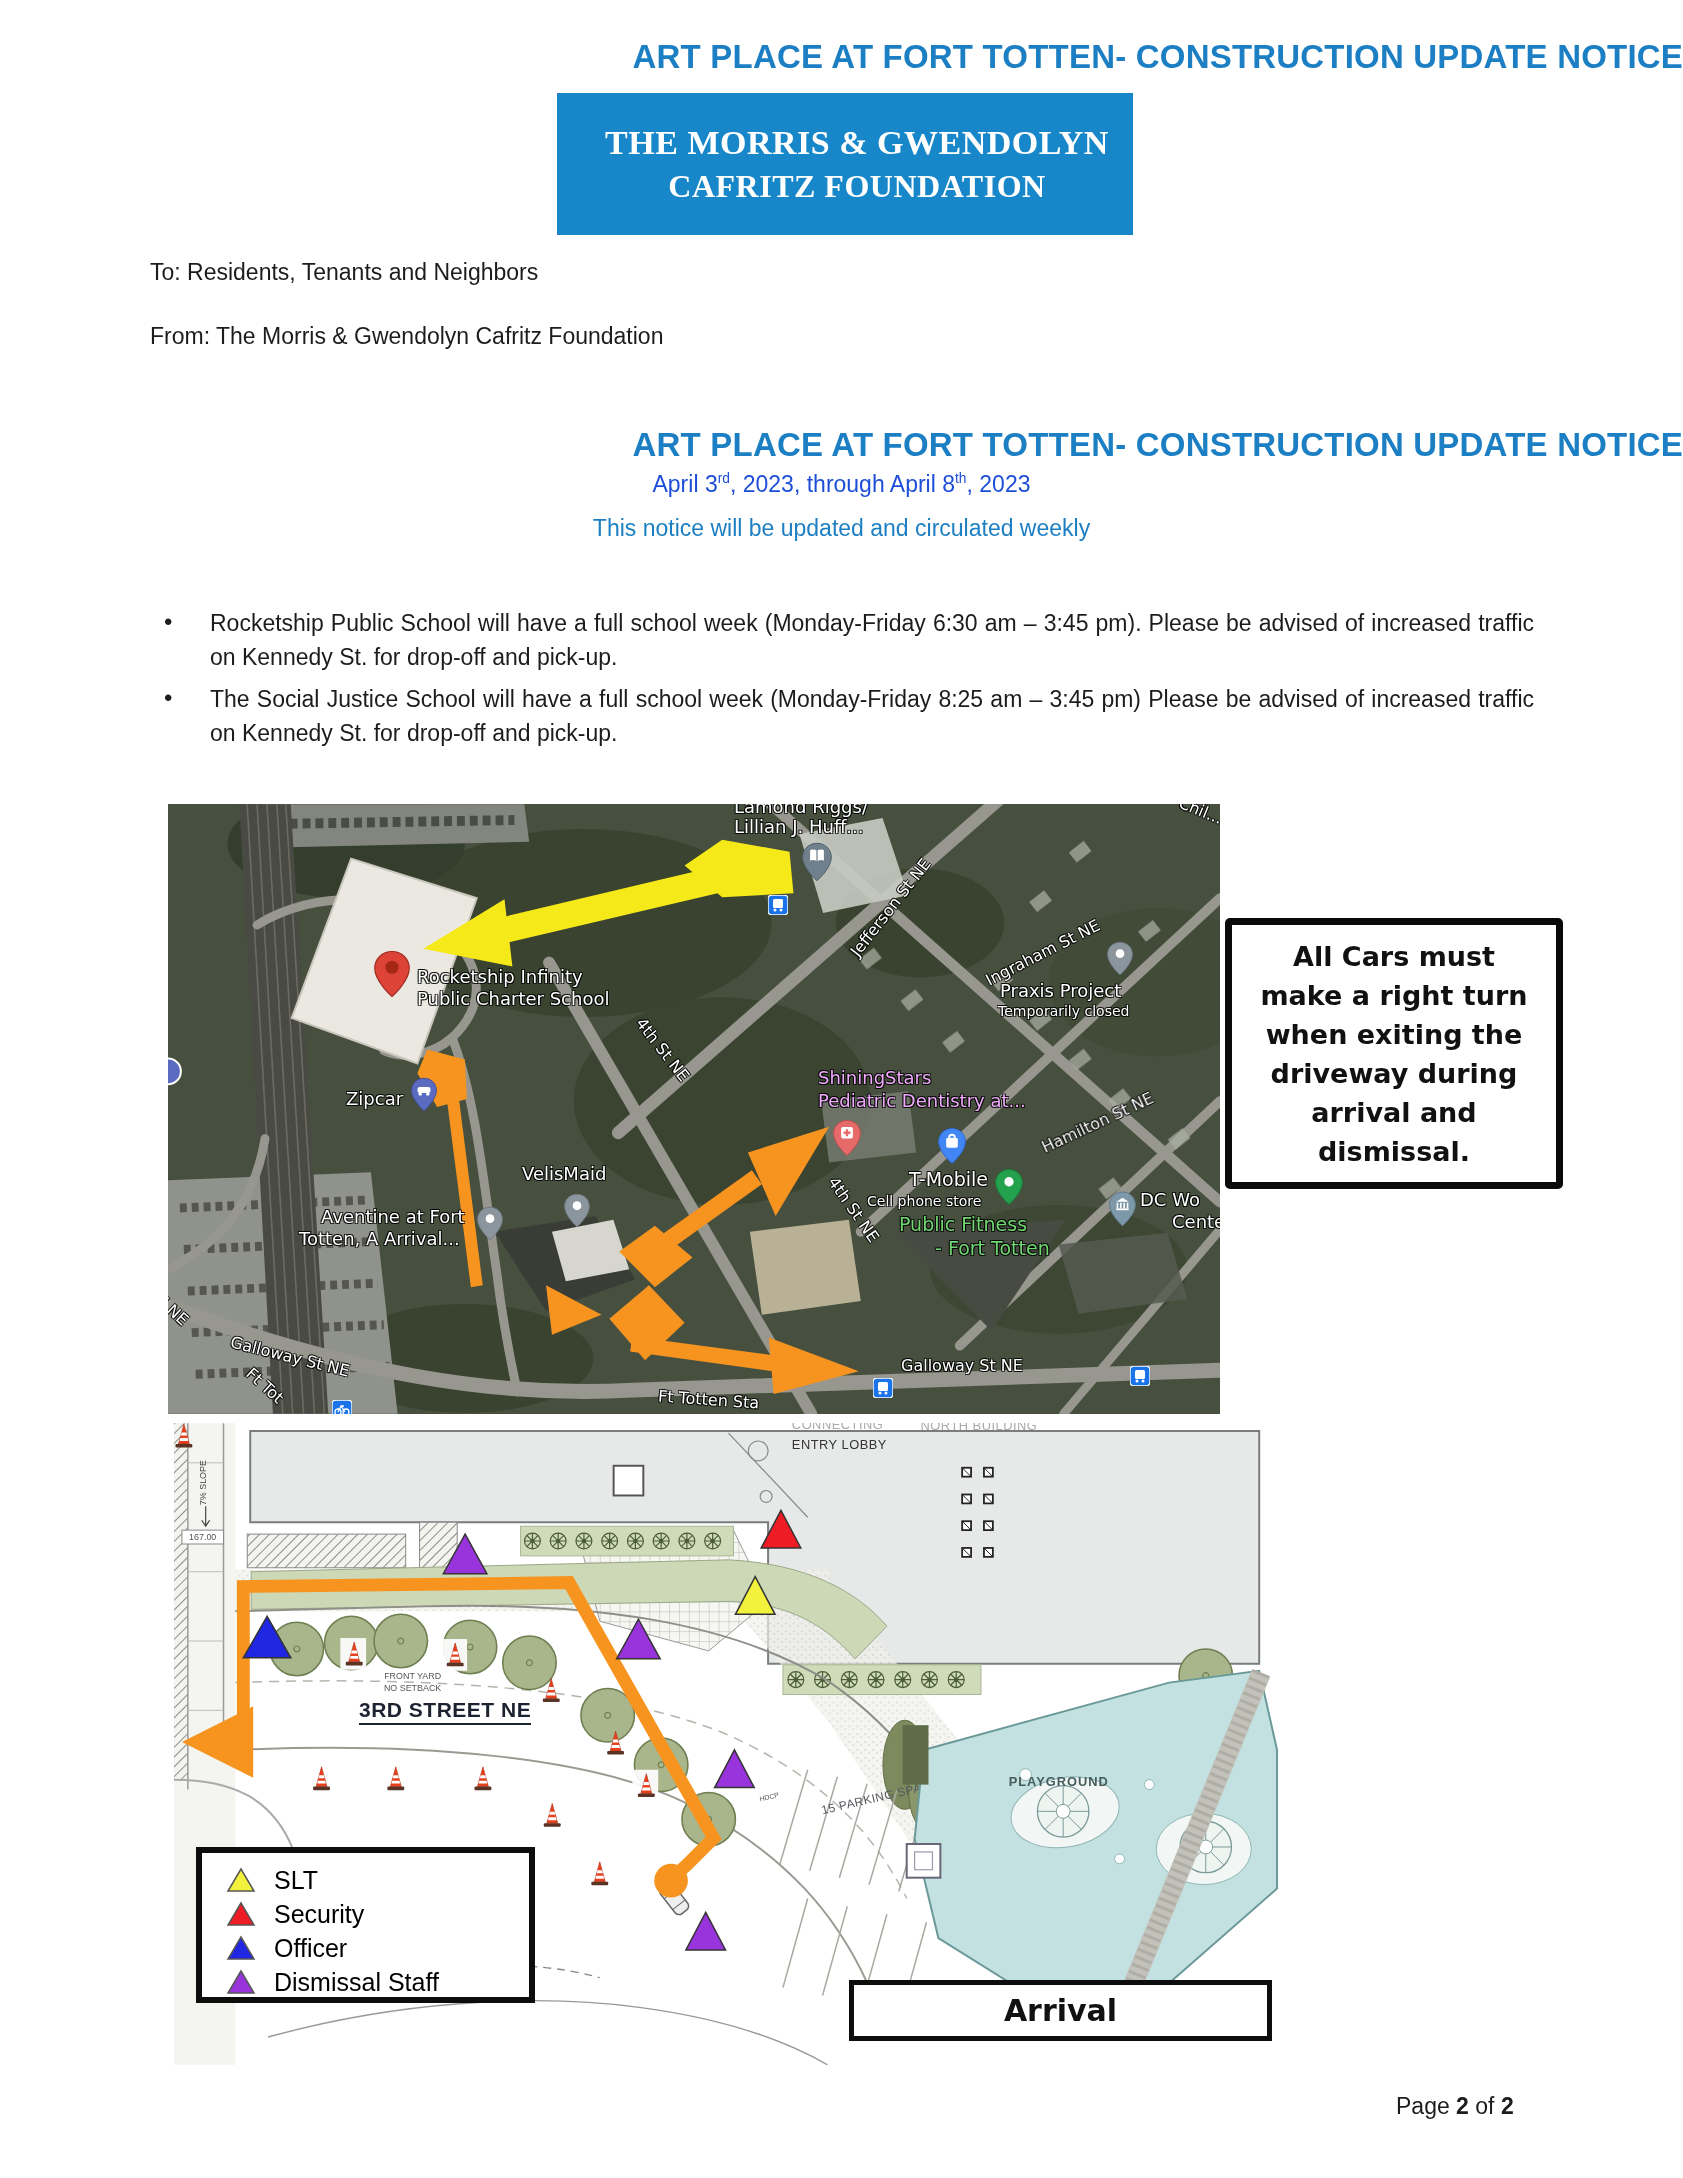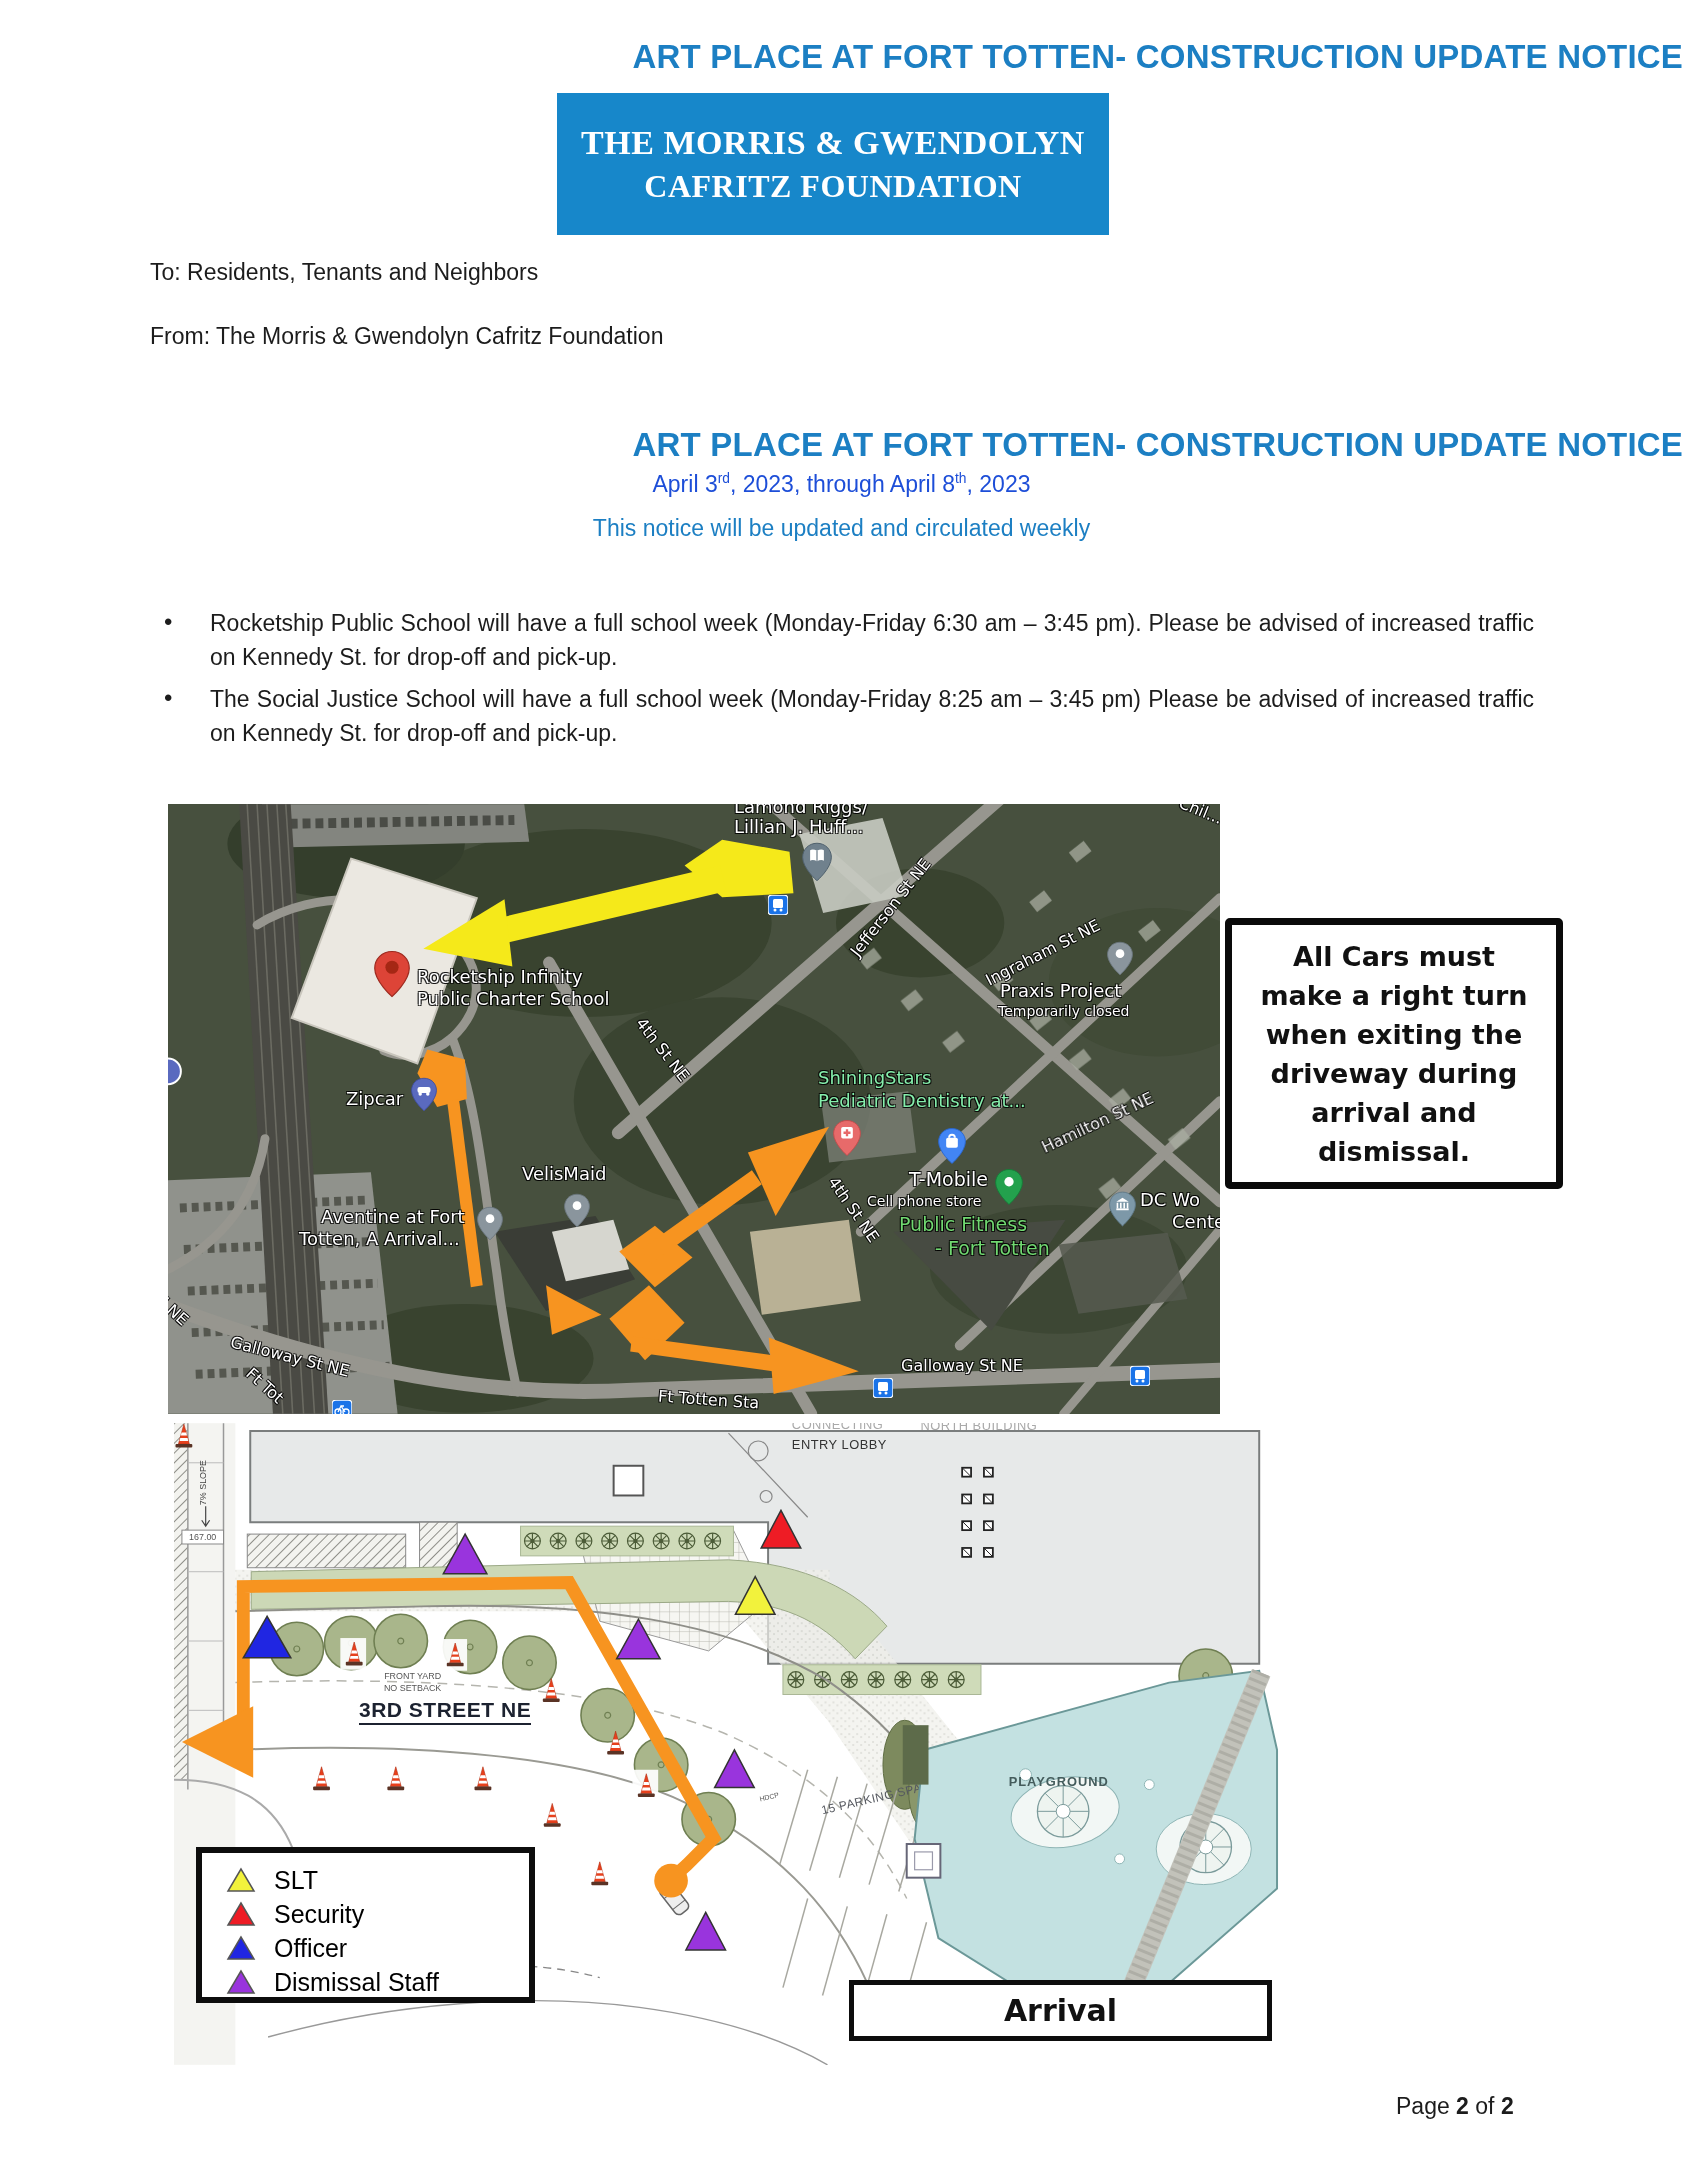--- a/index.html
+++ b/index.html
@@ -3,36 +3,36 @@
 <meta charset="utf-8">
 <style>
   html,body{margin:0;padding:0;background:#fff;}
   .page{position:relative;width:1683px;height:2178px;background:#ffffff;overflow:hidden;
         font-family:"Liberation Sans",sans-serif;color:#1c1c1c;}
   .abs{position:absolute;}
   
   .title-top,.title-mid{left:0;right:0;text-align:right;font-weight:bold;font-size:33px;letter-spacing:0.2px;}
   .logo-box{left:557px;top:93px;width:552px;height:142px;display:flex;flex-direction:column;
             justify-content:center;align-items:center;color:#fff;
-            font-family:"Liberation Serif",serif;font-weight:bold;text-align:center;}
+            font-family:"Liberation Serif",serif;font-weight:bold;text-align:center;padding-left:24px;}
   .logo-box .l1{font-size:34px;line-height:44px;letter-spacing:0.5px;}
   .logo-box .l2{font-size:32px;line-height:42px;letter-spacing:0.5px;}
   .plain{font-size:23px;}
   .blue-line{left:0;right:0;text-align:center;font-size:23px;}
   sup{font-size:60%;}
   .bullet-dot{font-size:24px;}
   .bullet{width:1324px;font-size:23px;line-height:34px;text-align:justify;}
   
   .map{left:168px;top:804px;width:1052px;height:610px;overflow:hidden;background:#47503e;}
   .map svg.base{position:absolute;left:0;top:0;}
   .mlbl{position:absolute;color:#fff;font-size:16px;white-space:nowrap;
         font-family:"DejaVu Sans",sans-serif;
         text-shadow:-1px -1px 0 rgba(0,0,0,.8),1px -1px 0 rgba(0,0,0,.8),-1px 1px 0 rgba(0,0,0,.8),1px 1px 0 rgba(0,0,0,.8);}
   .poi{font-size:18px;}
-  .pink{color:#86efac;}
+  .pink{color:#f0abfc;}
   .green{color:#71d871;}
   .small{font-size:14px;}
   .pin{position:absolute;}
   
   .callout{left:1225px;top:918px;width:338px;height:271px;background:#fff;border:7px solid #0a0a0a;
            border-radius:5px;box-sizing:border-box;display:flex;align-items:center;justify-content:center;
            text-align:center;font-family:"DejaVu Sans",sans-serif;font-weight:bold;
            font-size:27px;line-height:39px;padding:0 16px;color:#111;}
   
   .plan{left:174px;top:1423px;width:1106px;height:642px;background:#fff;overflow:hidden;}

